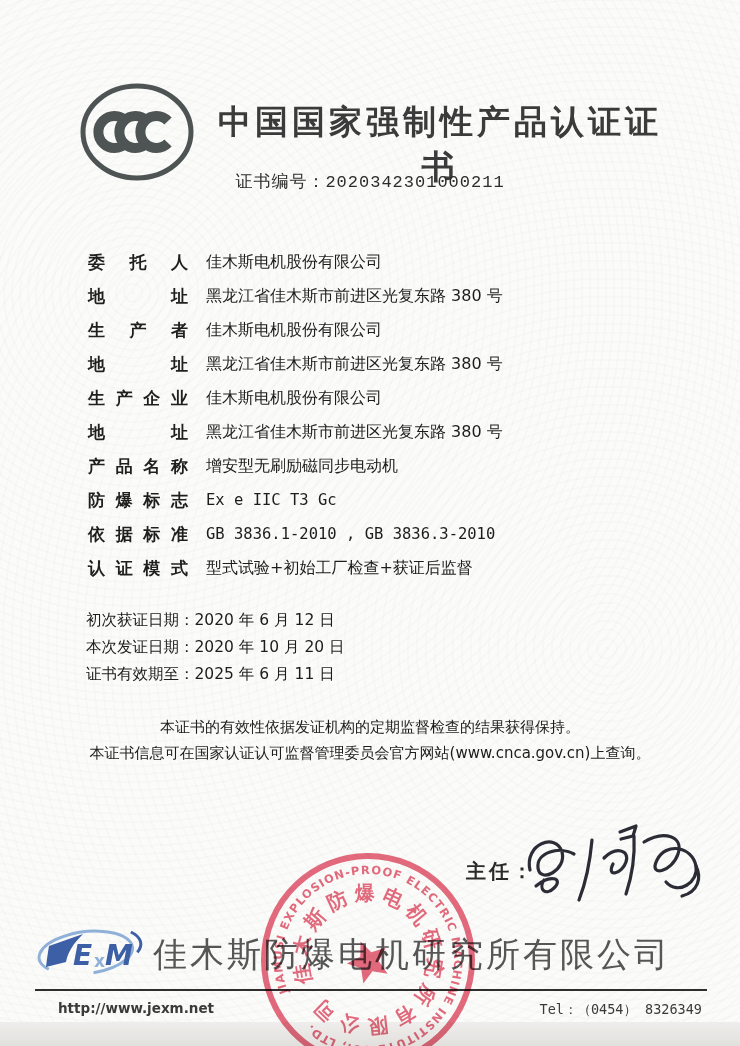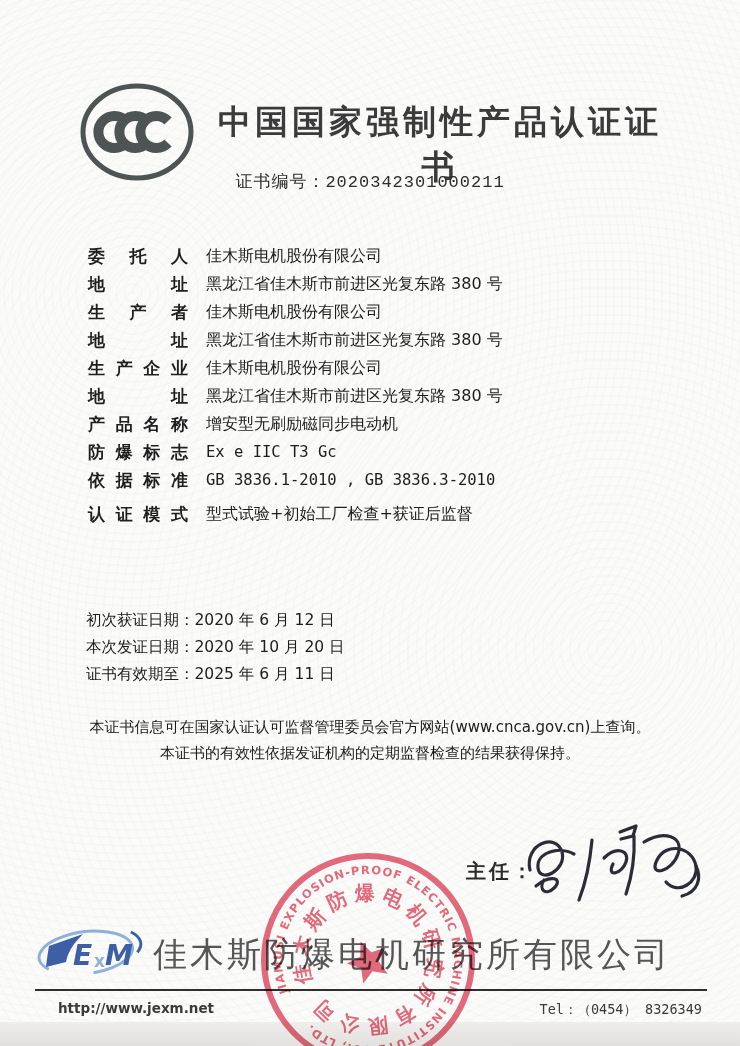--- a/index.html
+++ b/index.html
@@ -24,21 +24,21 @@
     text-align:center;font-size:33px;font-weight:bold;color:#3b3b3b;
     letter-spacing:4px;
   }
   .cert-no{
     position:absolute;left:0;right:0;top:170px;text-align:center;
     font-size:17px;color:#2c2c2c;letter-spacing:1px;
   }
   .cert-no .num{font-family:Liberation Mono, monospace;}
   
   .fields{position:absolute;left:88px;top:242px;width:580px;}
-  .f-row{height:28px;display:flex;align-items:center;font-size:16px;}
+  .f-row{height:28px;display:flex;align-items:center;font-size:16px;margin-top:6px;}
   .f-row.gap{margin-top:6px;}
   .f-label{
     width:100px;flex:none;display:inline-block;
     text-align:justify;text-align-last:justify;
     font-size:17px;font-weight:600;color:#1f1f1f;
   }
   .f-value{padding-left:18px;color:#1d1d1d;white-space:pre;
     font-family:"DejaVu Sans Mono","DejaVu Sans",monospace;font-size:15.5px;}
   .f-value.cjk{font-family:"DejaVu Sans","Liberation Sans",sans-serif;font-size:16px;}
   
@@ -132,22 +132,22 @@
   </div>
 
 
   <div class="info">
     <div>初次获证日期：2020 年 6 月 12 日</div>
     <div>本次发证日期：2020 年 10 月 20 日</div>
     <div>证书有效期至：2025 年 6 月 11 日</div>
   </div>
 
   <div class="notes">
+    <div>本证书的有效性依据发证机构的定期监督检查的结果获得保持。</div>
     <div>本证书信息可在国家认证认可监督管理委员会官方网站(www.cnca.gov.cn)上查询。</div>
-    <div>本证书的有效性依据发证机构的定期监督检查的结果获得保持。</div>
   </div>
 
   <div class="sig-label">主任：</div>
   <svg class="sig-svg" width="200" height="100" viewBox="0 0 200 100">
     <g fill="none" stroke="#2c2c36" stroke-width="3.2" stroke-linecap="round" stroke-linejoin="round">
       <path d="M14 50 C8 24 40 12 46 32 C51 50 24 64 22 48 C20 32 44 26 58 34"></path>
       <path d="M20 66 C34 54 48 58 38 68 C30 76 22 70 28 60"></path>
       <path d="M76 20 C74 42 70 62 63 80"></path>
       <path d="M88 38 C100 26 114 30 110 42 C106 54 90 58 97 44"></path>
       <path d="M104 12 L120 6 L117 16 L105 19"></path>

